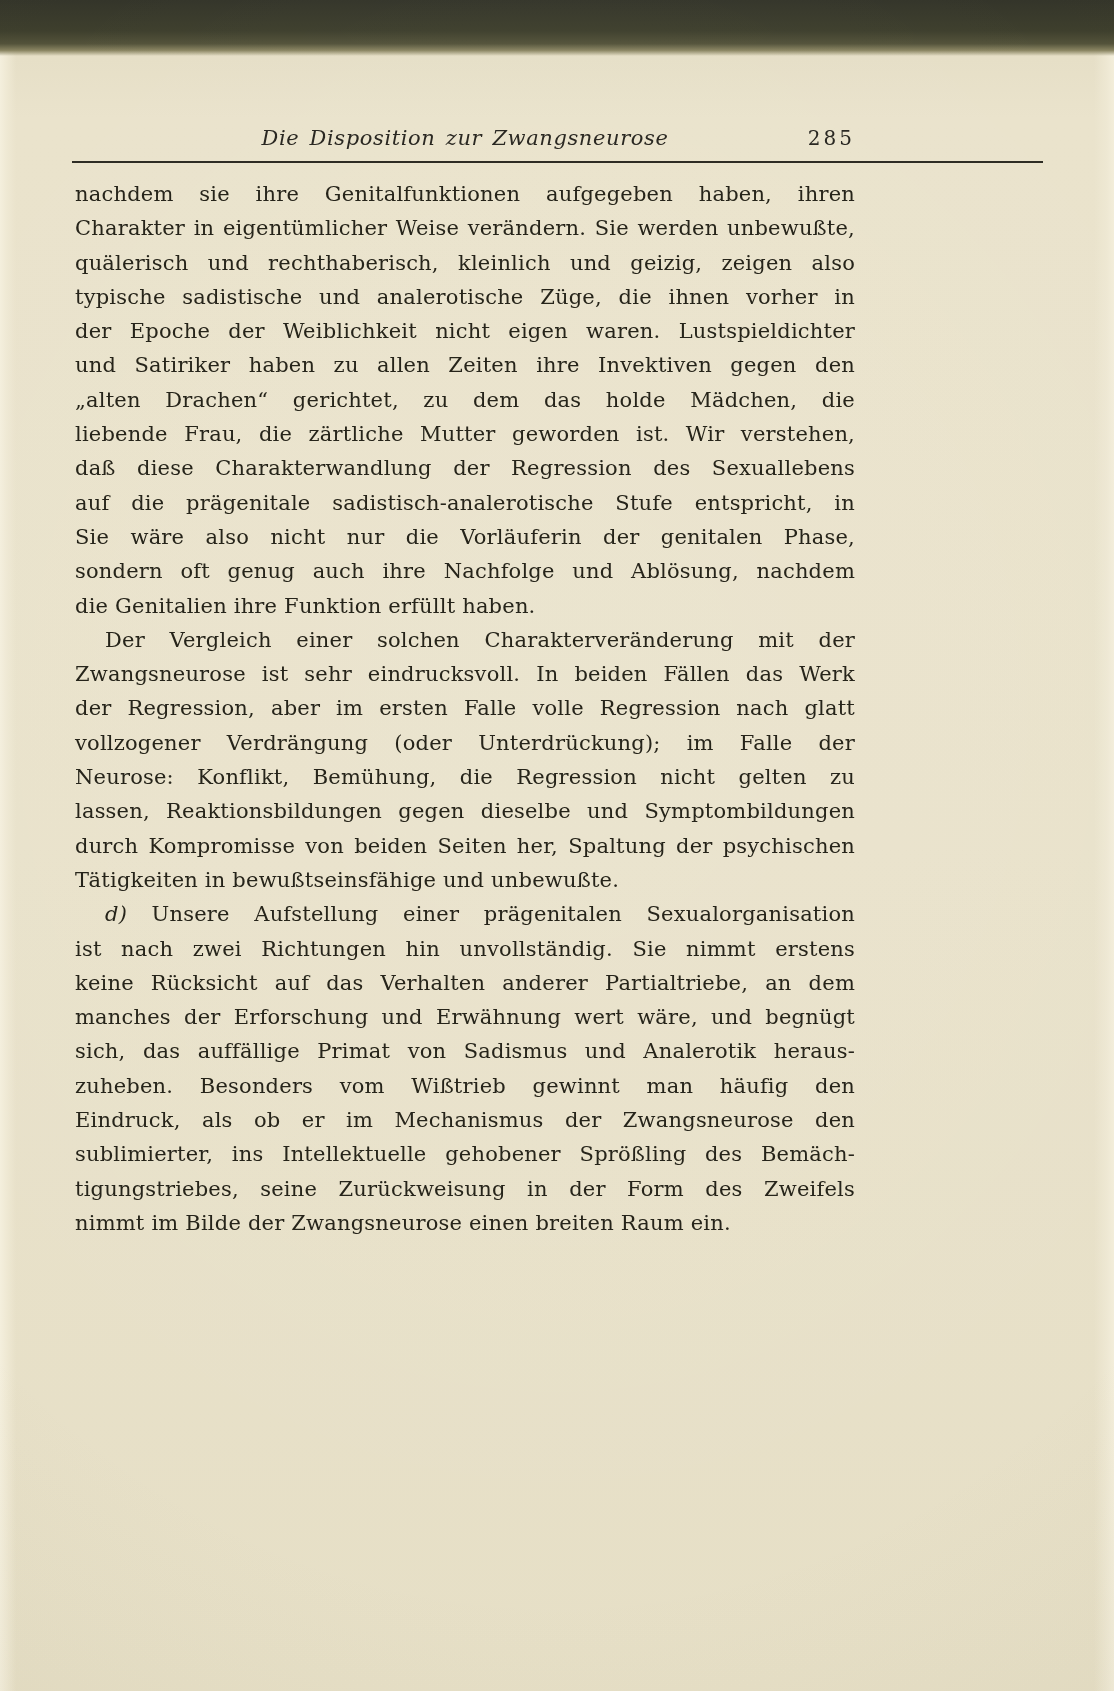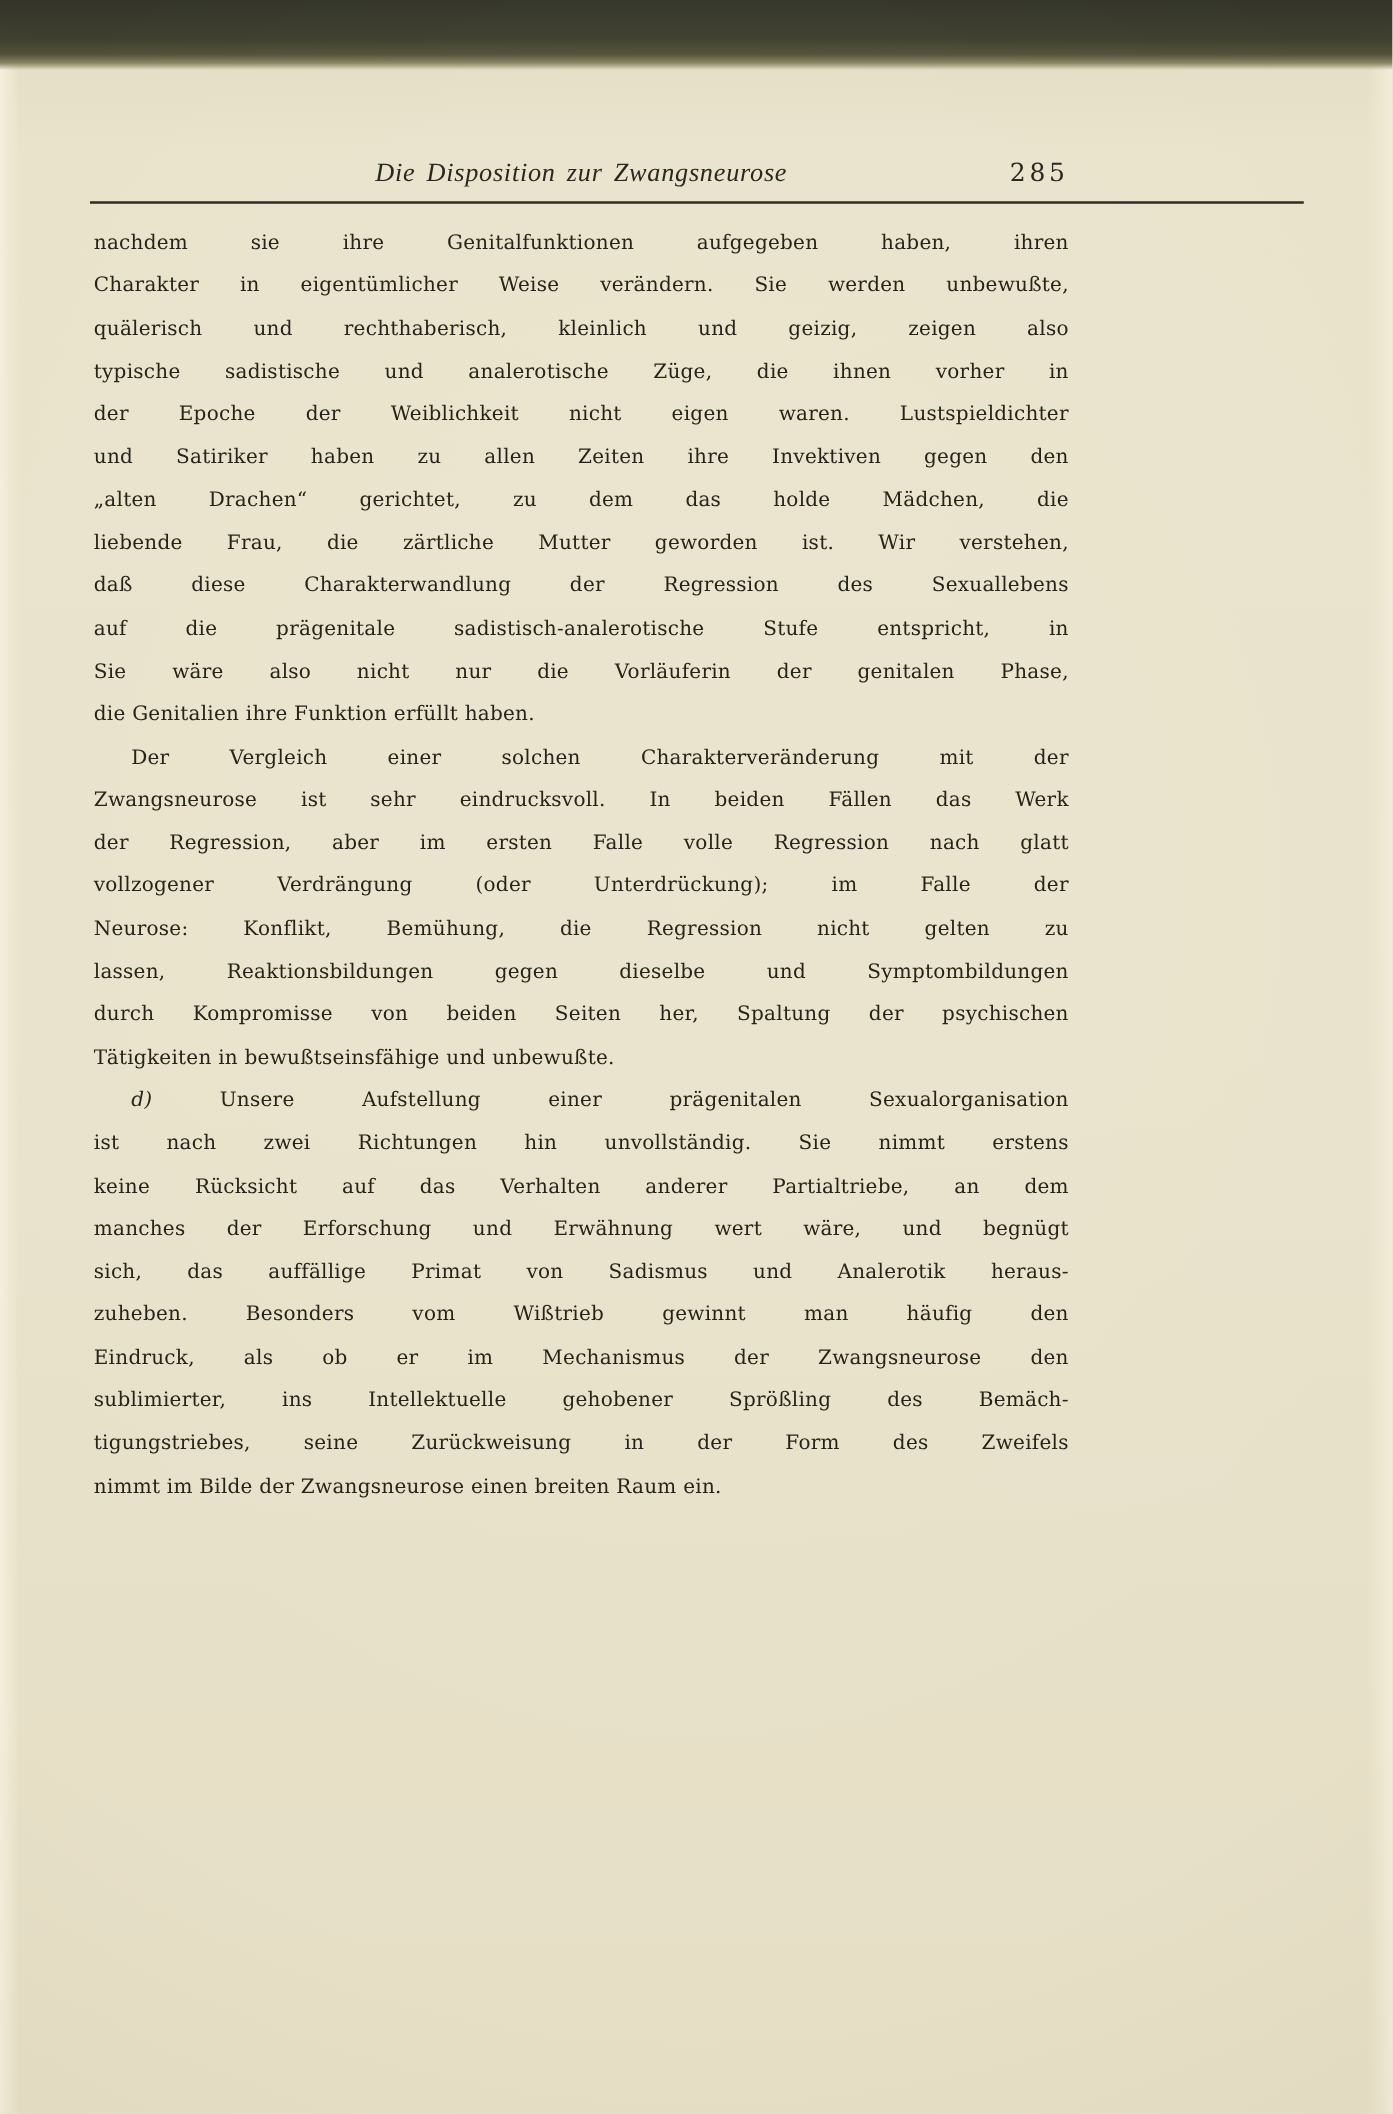--- a/index.html
+++ b/index.html
@@ -49,21 +49,20 @@
     color: #2a2822;
   }
   .header-title {
     position: absolute;
     left: 0; right: 0; top: 0;
     text-align: center;
     font-style: italic;
     font-size: 21px;
     letter-spacing: 0.6px;
     word-spacing: 3px;
-    font-family: Liberation Serif, serif;
   }
   .page-number {
     position: absolute;
     right: 0; top: 0;
     font-size: 20px;
     letter-spacing: 3px;
   }
   .rule {
     position: absolute;
     left: 72px;
@@ -73,21 +72,21 @@
     background: #2e2c24;
   }
   .text-block {
     position: absolute;
     left: 75px;
     top: 177px;
     width: 780px;
     color: #26241a;
   }
   .line {
-    font-size: 16px;
+    font-size: 21px;
     line-height: 34.3px;
     letter-spacing: 0.2px;
     text-align: justify;
     text-align-last: justify;
   }
   .line.last { text-align-last: left; }
   .line.indent { text-indent: 30px; }
   .line i { font-style: italic; }
 </style>
 </head>
@@ -112,20 +111,21 @@
       <div class="line">Charakter in eigentümlicher Weise verändern. Sie werden unbewußte,</div>
       <div class="line">quälerisch und rechthaberisch, kleinlich und geizig, zeigen also</div>
       <div class="line">typische sadistische und analerotische Züge, die ihnen vorher in</div>
       <div class="line">der Epoche der Weiblichkeit nicht eigen waren. Lustspieldichter</div>
       <div class="line">und Satiriker haben zu allen Zeiten ihre Invektiven gegen den</div>
       <div class="line">„alten Drachen“ gerichtet, zu dem das holde Mädchen, die</div>
       <div class="line">liebende Frau, die zärtliche Mutter geworden ist. Wir verstehen,</div>
       <div class="line">daß diese Charakterwandlung der Regression des Sexuallebens</div>
       <div class="line">auf die prägenitale sadistisch-analerotische Stufe entspricht, in</div>
       <div class="line">Sie wäre also nicht nur die Vorläuferin der genitalen Phase,</div>
+      <div class="line">sondern oft genug auch ihre Nachfolge und Ablösung, nachdem</div>
       <div class="line last">die Genitalien ihre Funktion erfüllt haben.</div>
     </div>
     <div>
       <div class="line indent">Der Vergleich einer solchen Charakterveränderung mit der</div>
       <div class="line">Zwangsneurose ist sehr eindrucksvoll. In beiden Fällen das Werk</div>
       <div class="line">der Regression, aber im ersten Falle volle Regression nach glatt</div>
       <div class="line">vollzogener Verdrängung (oder Unterdrückung); im Falle der</div>
       <div class="line">Neurose: Konflikt, Bemühung, die Regression nicht gelten zu</div>
       <div class="line">lassen, Reaktionsbildungen gegen dieselbe und Symptombildungen</div>
       <div class="line">durch Kompromisse von beiden Seiten her, Spaltung der psychischen</div>

